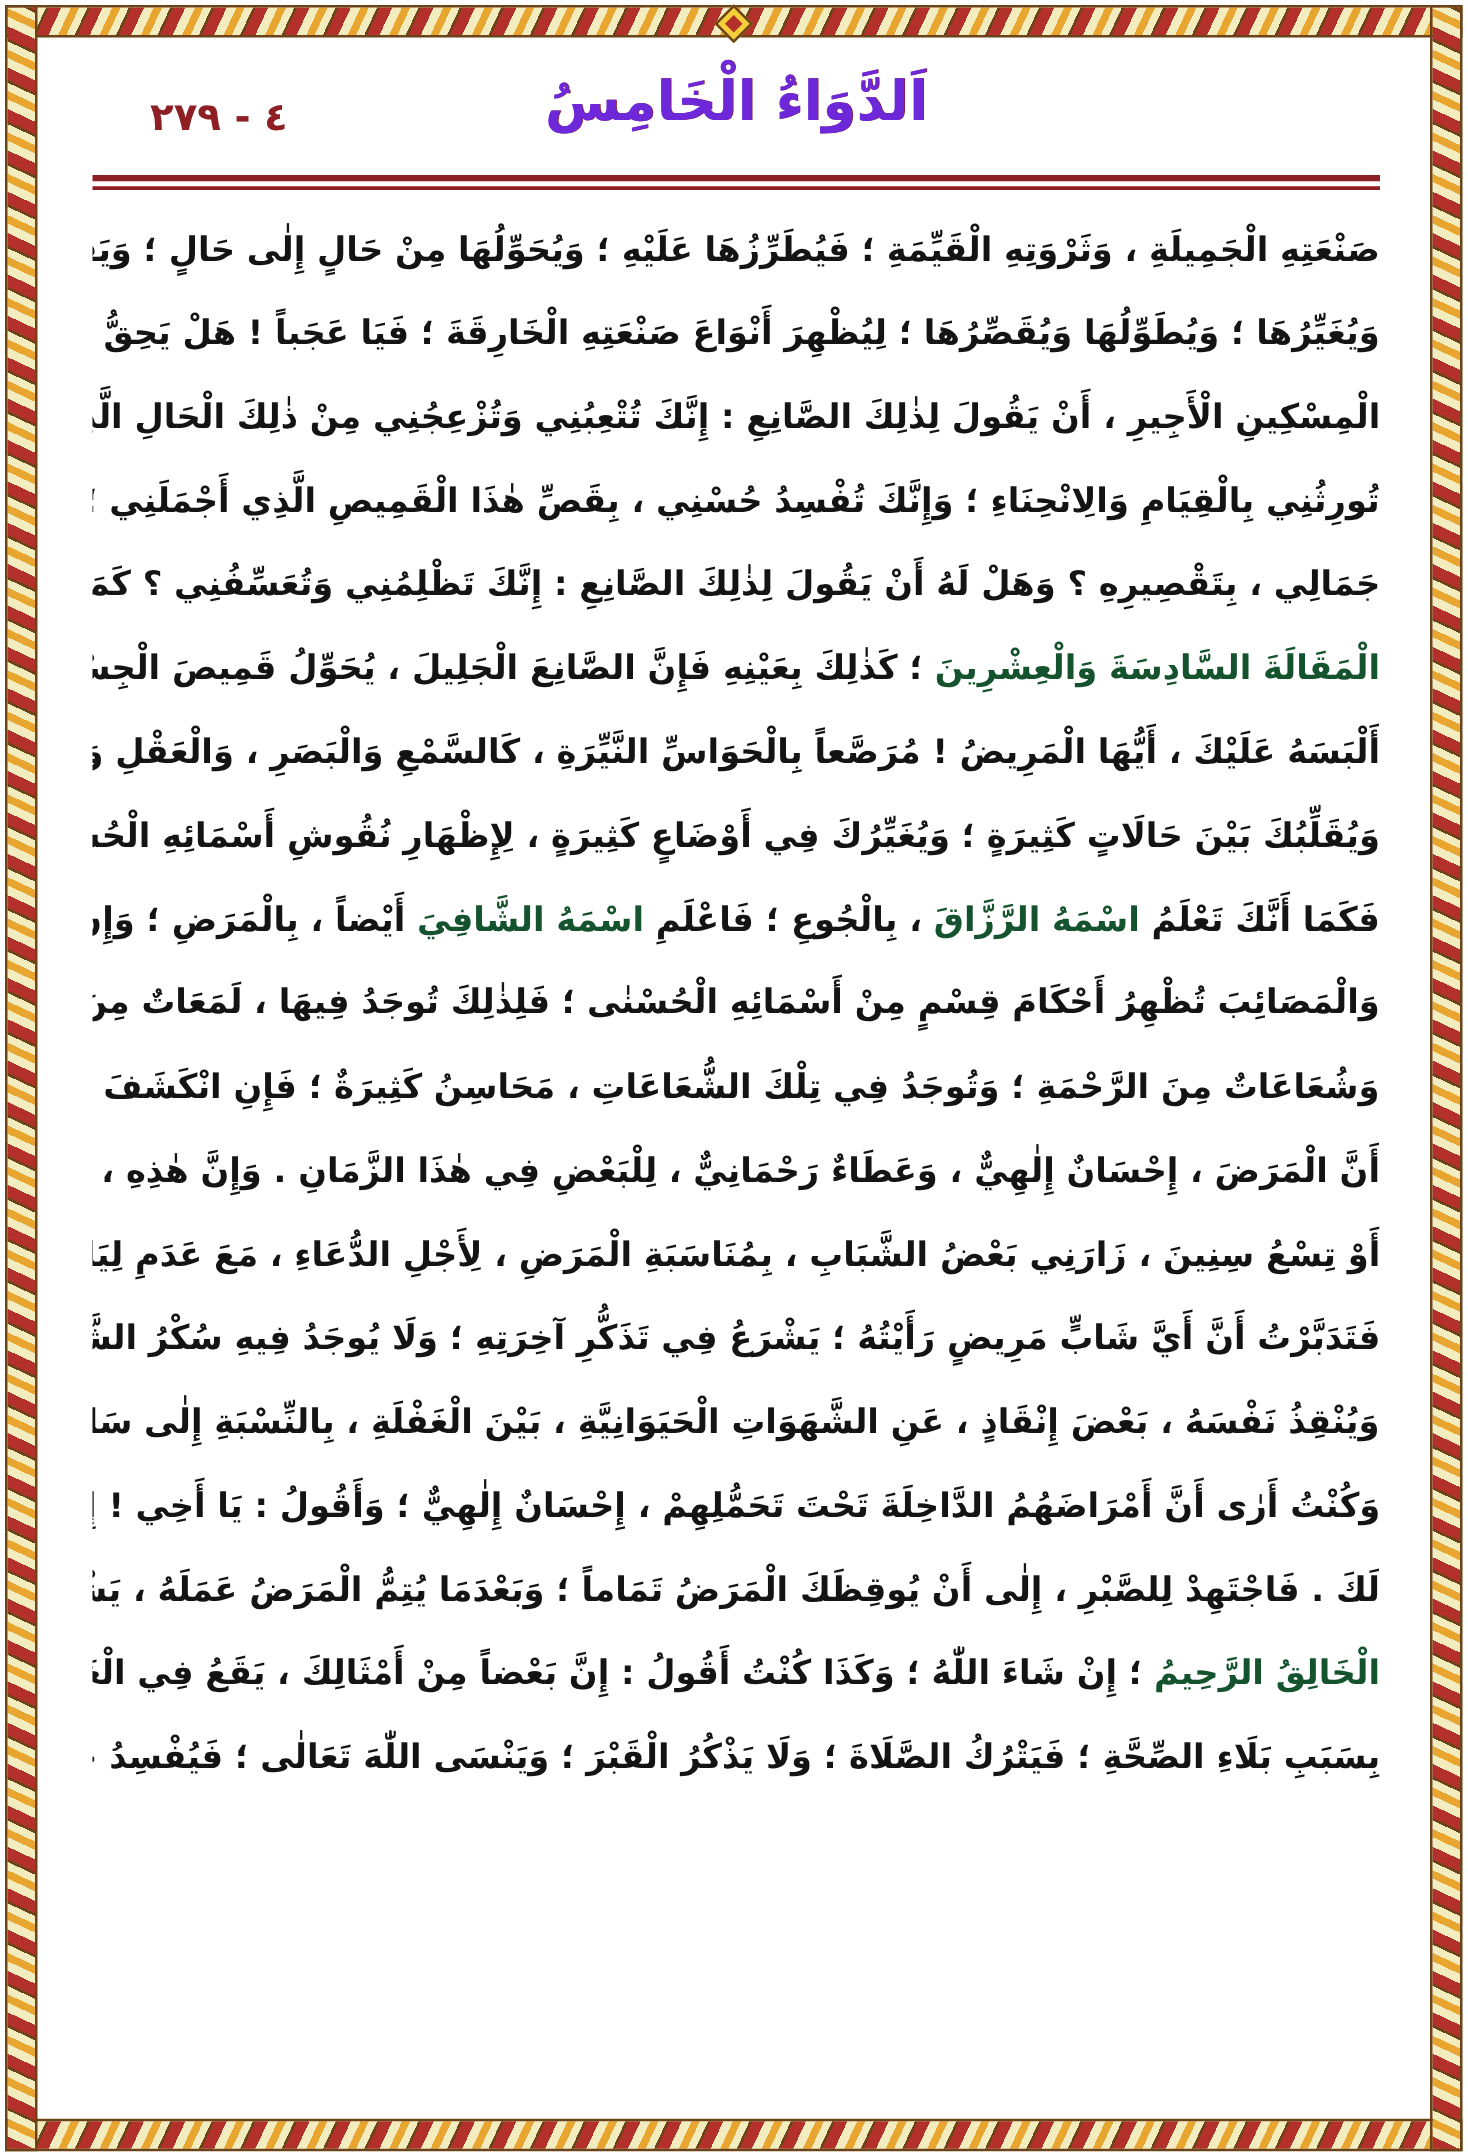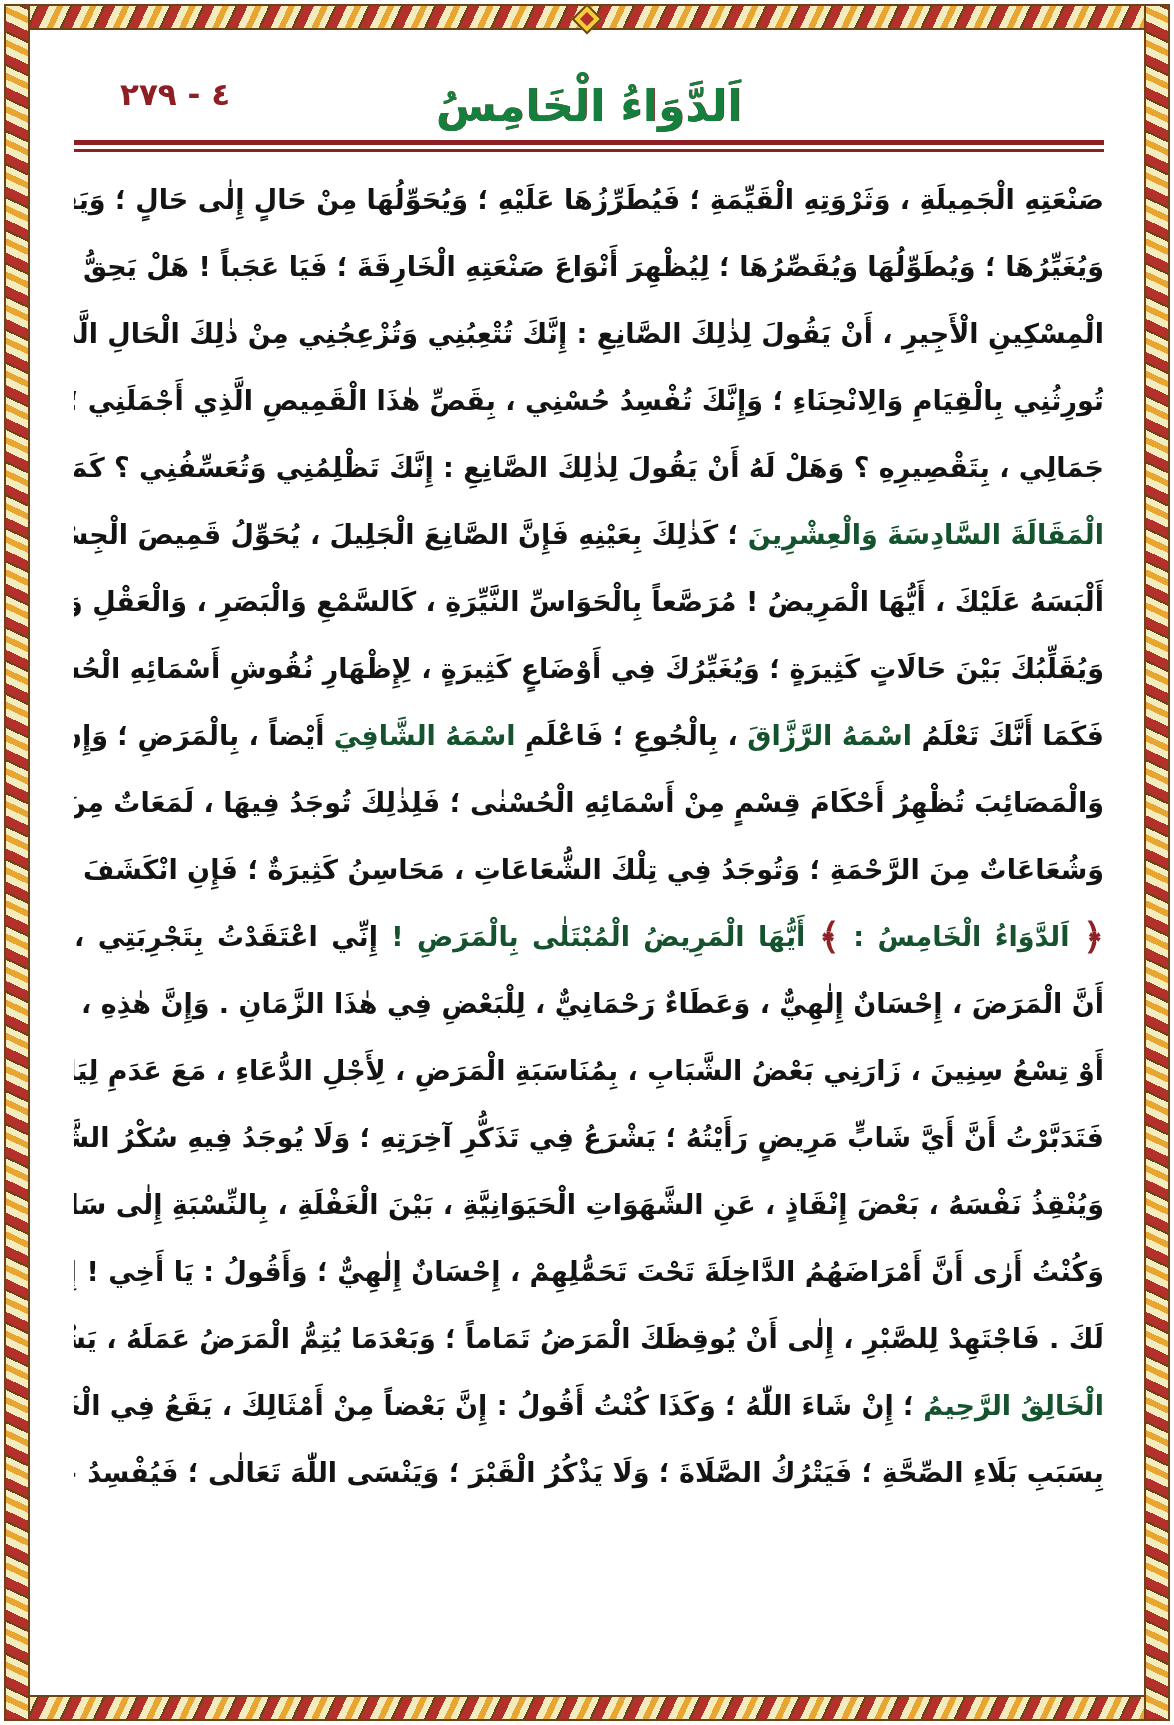--- a/index.html
+++ b/index.html
@@ -33,23 +33,22 @@
   .content{position:absolute;left:74px;right:70px;top:54px;}
   .header{position:relative;height:84px;}
   .page-num{
     position:absolute;left:2px;top:22px;
     font-size:31px;font-weight:bold;color:#8e1f24;direction:rtl;
     letter-spacing:2px;
     margin-left:44px;
   }
   .page-title{
     position:absolute;left:0;right:0;top:2px;text-align:center;
-    font-size:44px;font-weight:bold;color:#15803d;
+    font-size:44px;font-weight:bold;color:#6d28d9;
     text-shadow:0.6px 0 0 #8e1f24;
-    margin-top:24px;
   }
   .rule{margin-top:2px;height:4px;border-top:5px solid #8e1f24;border-bottom:3px solid #8e1f24;}
   
   .body-text{
     margin-top:14px;direction:rtl;color:#141414;
     font-size:27px;font-weight:bold;
   }
   .line{
     height:67px;line-height:67px;overflow:hidden;
     text-align:justify;text-align-last:justify;
@@ -86,21 +85,20 @@
         <div class="line"><span class="">وَيُغَيِّرُهَا ؛ وَيُطَوِّلُهَا وَيُقَصِّرُهَا ؛ لِيُظْهِرَ أَنْوَاعَ صَنْعَتِهِ الْخَارِقَةَ ؛ فَيَا عَجَباً ! هَلْ يَحِقُّ لِهٰذَا</span></div>
         <div class="line"><span class="">الْمِسْكِينِ الْأَجِيرِ ، أَنْ يَقُولَ لِذٰلِكَ الصَّانِعِ : إِنَّكَ تُتْعِبُنِي وَتُزْعِجُنِي مِنْ ذٰلِكَ الْحَالِ الَّذِي</span></div>
         <div class="line"><span class="">تُورِثُنِي بِالْقِيَامِ وَالِانْحِنَاءِ ؛ وَإِنَّكَ تُفْسِدُ حُسْنِي ، بِقَصِّ هٰذَا الْقَمِيصِ الَّذِي أَجْمَلَنِي ؛ وَتُغَيِّرُ</span></div>
         <div class="line"><span class="">جَمَالِي ، بِتَقْصِيرِهِ ؟ وَهَلْ لَهُ أَنْ يَقُولَ لِذٰلِكَ الصَّانِعِ : إِنَّكَ تَظْلِمُنِي وَتُعَسِّفُنِي ؟ كَمَا ذُكِرَ فِي</span></div>
         <div class="line"><span class="red">الْمَقَالَةَ السَّادِسَةَ وَالْعِشْرِينَ</span><span class=""> ؛ كَذٰلِكَ بِعَيْنِهِ فَإِنَّ الصَّانِعَ الْجَلِيلَ ، يُحَوِّلُ قَمِيصَ الْجِسْمِ الَّذِي</span></div>
         <div class="line"><span class="">أَلْبَسَهُ عَلَيْكَ ، أَيُّهَا الْمَرِيضُ ! مُرَصَّعاً بِالْحَوَاسِّ النَّيِّرَةِ ، كَالسَّمْعِ وَالْبَصَرِ ، وَالْعَقْلِ وَالْقَلْبِ ؛</span></div>
         <div class="line"><span class="">وَيُقَلِّبُكَ بَيْنَ حَالَاتٍ كَثِيرَةٍ ؛ وَيُغَيِّرُكَ فِي أَوْضَاعٍ كَثِيرَةٍ ، لِإِظْهَارِ نُقُوشِ أَسْمَائِهِ الْحُسْنٰى ؛</span></div>
         <div class="line"><span class="">فَكَمَا أَنَّكَ تَعْلَمُ </span><span class="red">اسْمَهُ الرَّزَّاقَ</span><span class=""> ، بِالْجُوعِ ؛ فَاعْلَمِ </span><span class="red">اسْمَهُ الشَّافِيَ</span><span class=""> أَيْضاً ، بِالْمَرَضِ ؛ وَإِنَّ الْآلَامَ</span></div>
         <div class="line"><span class="">وَالْمَصَائِبَ تُظْهِرُ أَحْكَامَ قِسْمٍ مِنْ أَسْمَائِهِ الْحُسْنٰى ؛ فَلِذٰلِكَ تُوجَدُ فِيهَا ، لَمَعَاتٌ مِنَ الْحِكْمَةِ ،</span></div>
         <div class="line"><span class="">وَشُعَاعَاتٌ مِنَ الرَّحْمَةِ ؛ وَتُوجَدُ فِي تِلْكَ الشُّعَاعَاتِ ، مَحَاسِنُ كَثِيرَةٌ ؛ فَإِنِ انْكَشَفَ الْحِجَابُ ؛</span></div>
-        <div class="line"><span class="red orn">﴿</span><span class="red"> اَلدَّوَاءُ الْخَامِسُ : </span><span class="red orn">﴾</span><span class="red"> أَيُّهَا الْمَرِيضُ الْمُبْتَلٰى بِالْمَرَضِ ! </span><span class="">إِنِّي اعْتَقَدْتُ بِتَجْرِبَتِي ،</span></div>
         <div class="line"><span class="">أَنَّ الْمَرَضَ ، إِحْسَانٌ إِلٰهِيٌّ ، وَعَطَاءٌ رَحْمَانِيٌّ ، لِلْبَعْضِ فِي هٰذَا الزَّمَانِ . وَإِنَّ هٰذِهِ ، ثَمَانِي</span></div>
         <div class="line"><span class="">أَوْ تِسْعُ سِنِينَ ، زَارَنِي بَعْضُ الشَّبَابِ ، بِمُنَاسَبَةِ الْمَرَضِ ، لِأَجْلِ الدُّعَاءِ ، مَعَ عَدَمِ لِيَاقَتِي ؛</span></div>
         <div class="line"><span class="">فَتَدَبَّرْتُ أَنَّ أَيَّ شَابٍّ مَرِيضٍ رَأَيْتُهُ ؛ يَشْرَعُ فِي تَذَكُّرِ آخِرَتِهِ ؛ وَلَا يُوجَدُ فِيهِ سُكْرُ الشَّبَابِ ؛</span></div>
         <div class="line"><span class="">وَيُنْقِذُ نَفْسَهُ ، بَعْضَ إِنْقَاذٍ ، عَنِ الشَّهَوَاتِ الْحَيَوَانِيَّةِ ، بَيْنَ الْغَفْلَةِ ، بِالنِّسْبَةِ إِلٰى سَائِرِ الشُّبَّانِ ؛</span></div>
         <div class="line"><span class="">وَكُنْتُ أَرٰى أَنَّ أَمْرَاضَهُمُ الدَّاخِلَةَ تَحْتَ تَحَمُّلِهِمْ ، إِحْسَانٌ إِلٰهِيٌّ ؛ وَأَقُولُ : يَا أَخِي ! إِنِّي</span></div>
         <div class="line"><span class="">لَكَ . فَاجْتَهِدْ لِلصَّبْرِ ، إِلٰى أَنْ يُوقِظَكَ الْمَرَضُ تَمَاماً ؛ وَبَعْدَمَا يُتِمُّ الْمَرَضُ عَمَلَهُ ، يَشْفِيكَ</span></div>
         <div class="line"><span class="red">الْخَالِقُ الرَّحِيمُ</span><span class=""> ؛ إِنْ شَاءَ اللّٰهُ ؛ وَكَذَا كُنْتُ أَقُولُ : إِنَّ بَعْضاً مِنْ أَمْثَالِكَ ، يَقَعُ فِي الْغَفْلَةِ ،</span></div>
         <div class="line"><span class="">بِسَبَبِ بَلَاءِ الصِّحَّةِ ؛ فَيَتْرُكُ الصَّلَاةَ ؛ وَلَا يَذْكُرُ الْقَبْرَ ؛ وَيَنْسَى اللّٰهَ تَعَالٰى ؛ فَيُفْسِدُ حَيَاتَهُ</span></div>
       </div>
 

